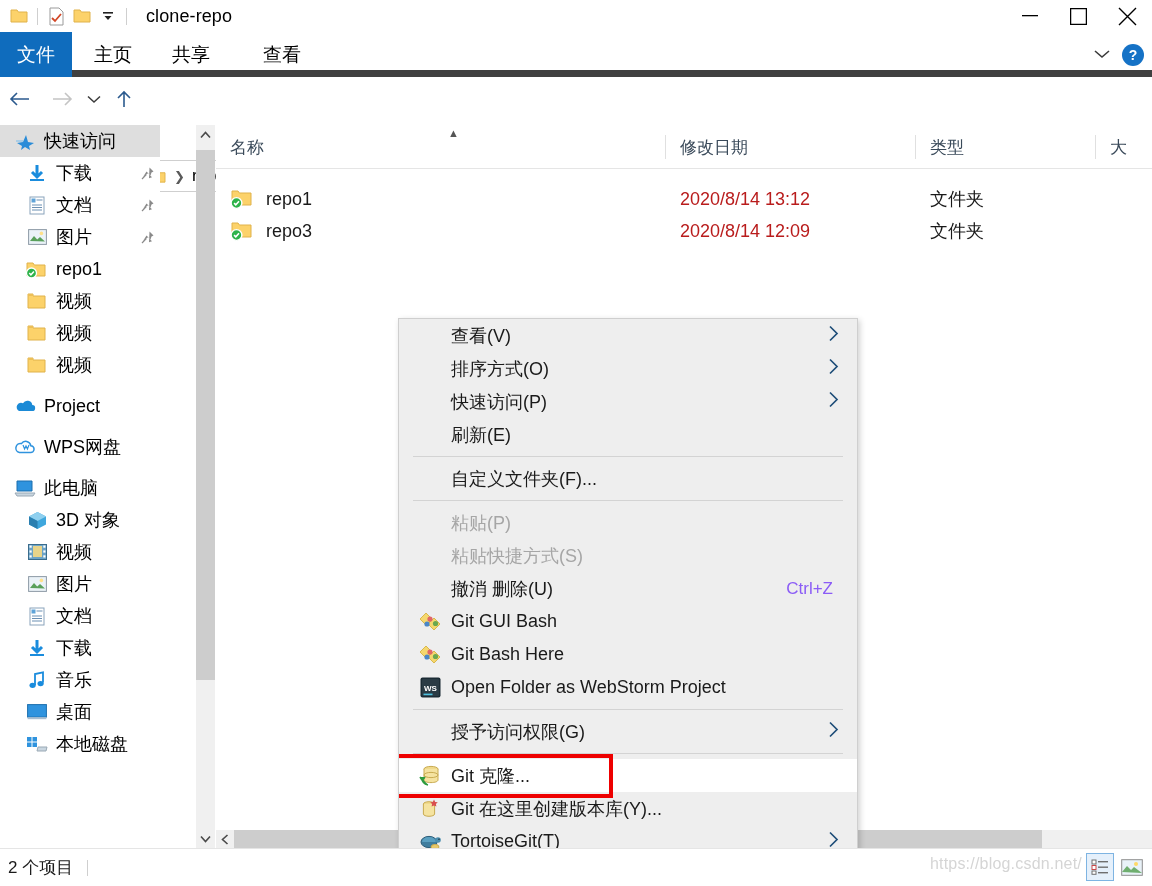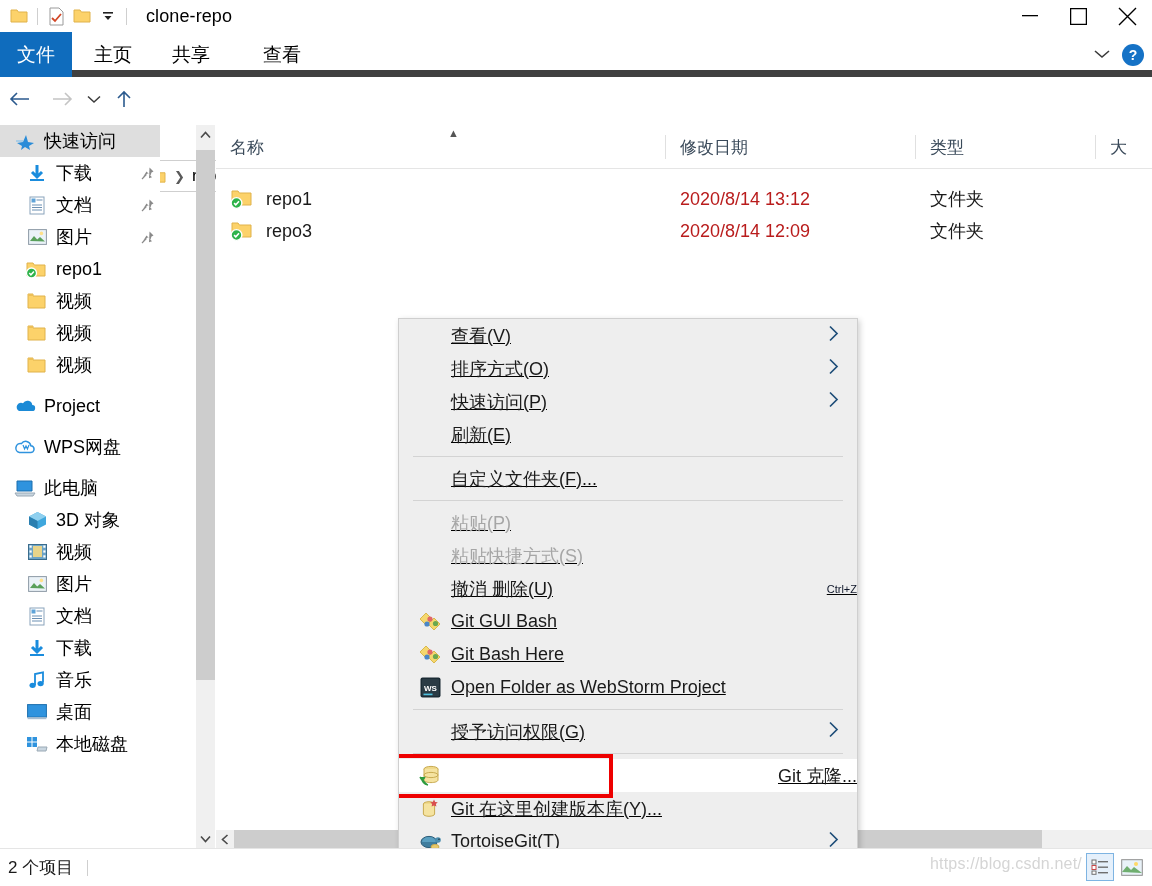--- a/index.html
+++ b/index.html
@@ -138,31 +138,30 @@
   .watermark {
     position: absolute; right: 70px; top: 855px; font-size: 16px; color: #d5d5d5;
     letter-spacing: 0.2px; pointer-events: none;
   }
 
   
   .ctxmenu {
     position: absolute; left: 398px; top: 318px; width: 460px; height: 568px;
     background: #eeeeee; border: 1px solid #cfcfcf; overflow: hidden;
     box-shadow: 2px 2px 6px rgba(0,0,0,0.18);
-    text-decoration: underline;
   }
   .mi {
     position: relative; display: flex; align-items: center; height: 33px;
     font-size: 18px; color: #1a1a1a; padding-left: 16px;
   }
   .mi.dis { color: #a6a6a6; }
-  .mi.hl { background: #ffffff; text-align: right; }
+  .mi.hl { background: #ffffff; }
   .mi .mico { width: 30px; min-width: 30px; display: flex; align-items: center; justify-content: center; margin-right: 6px; }
   .mi .mtext { flex: 1; white-space: nowrap; }
-  .mi .accel { font-size: 11px; color: #0f172a; }
+  .mi .accel { font-size: 17px; color: #8b5cf6; padding-right: 24px; }
   .mi .chev { position: absolute; right: 18px; top: 50%; transform: translateY(-50%); color: #2b5a8e; }
   .mi .noicon { width: 36px; min-width: 36px; }
   .msep { height: 1px; background: #d3d3d3; margin: 5px 14px; }
   .redbox {
     position: absolute; left: -14px; top: 0px; width: 228px; height: 44px;
     border: 4px solid #ee0000; pointer-events: none; z-index: 5;
   }
   .hl-row-wrap { position: relative; }
 </style>
 </head>

